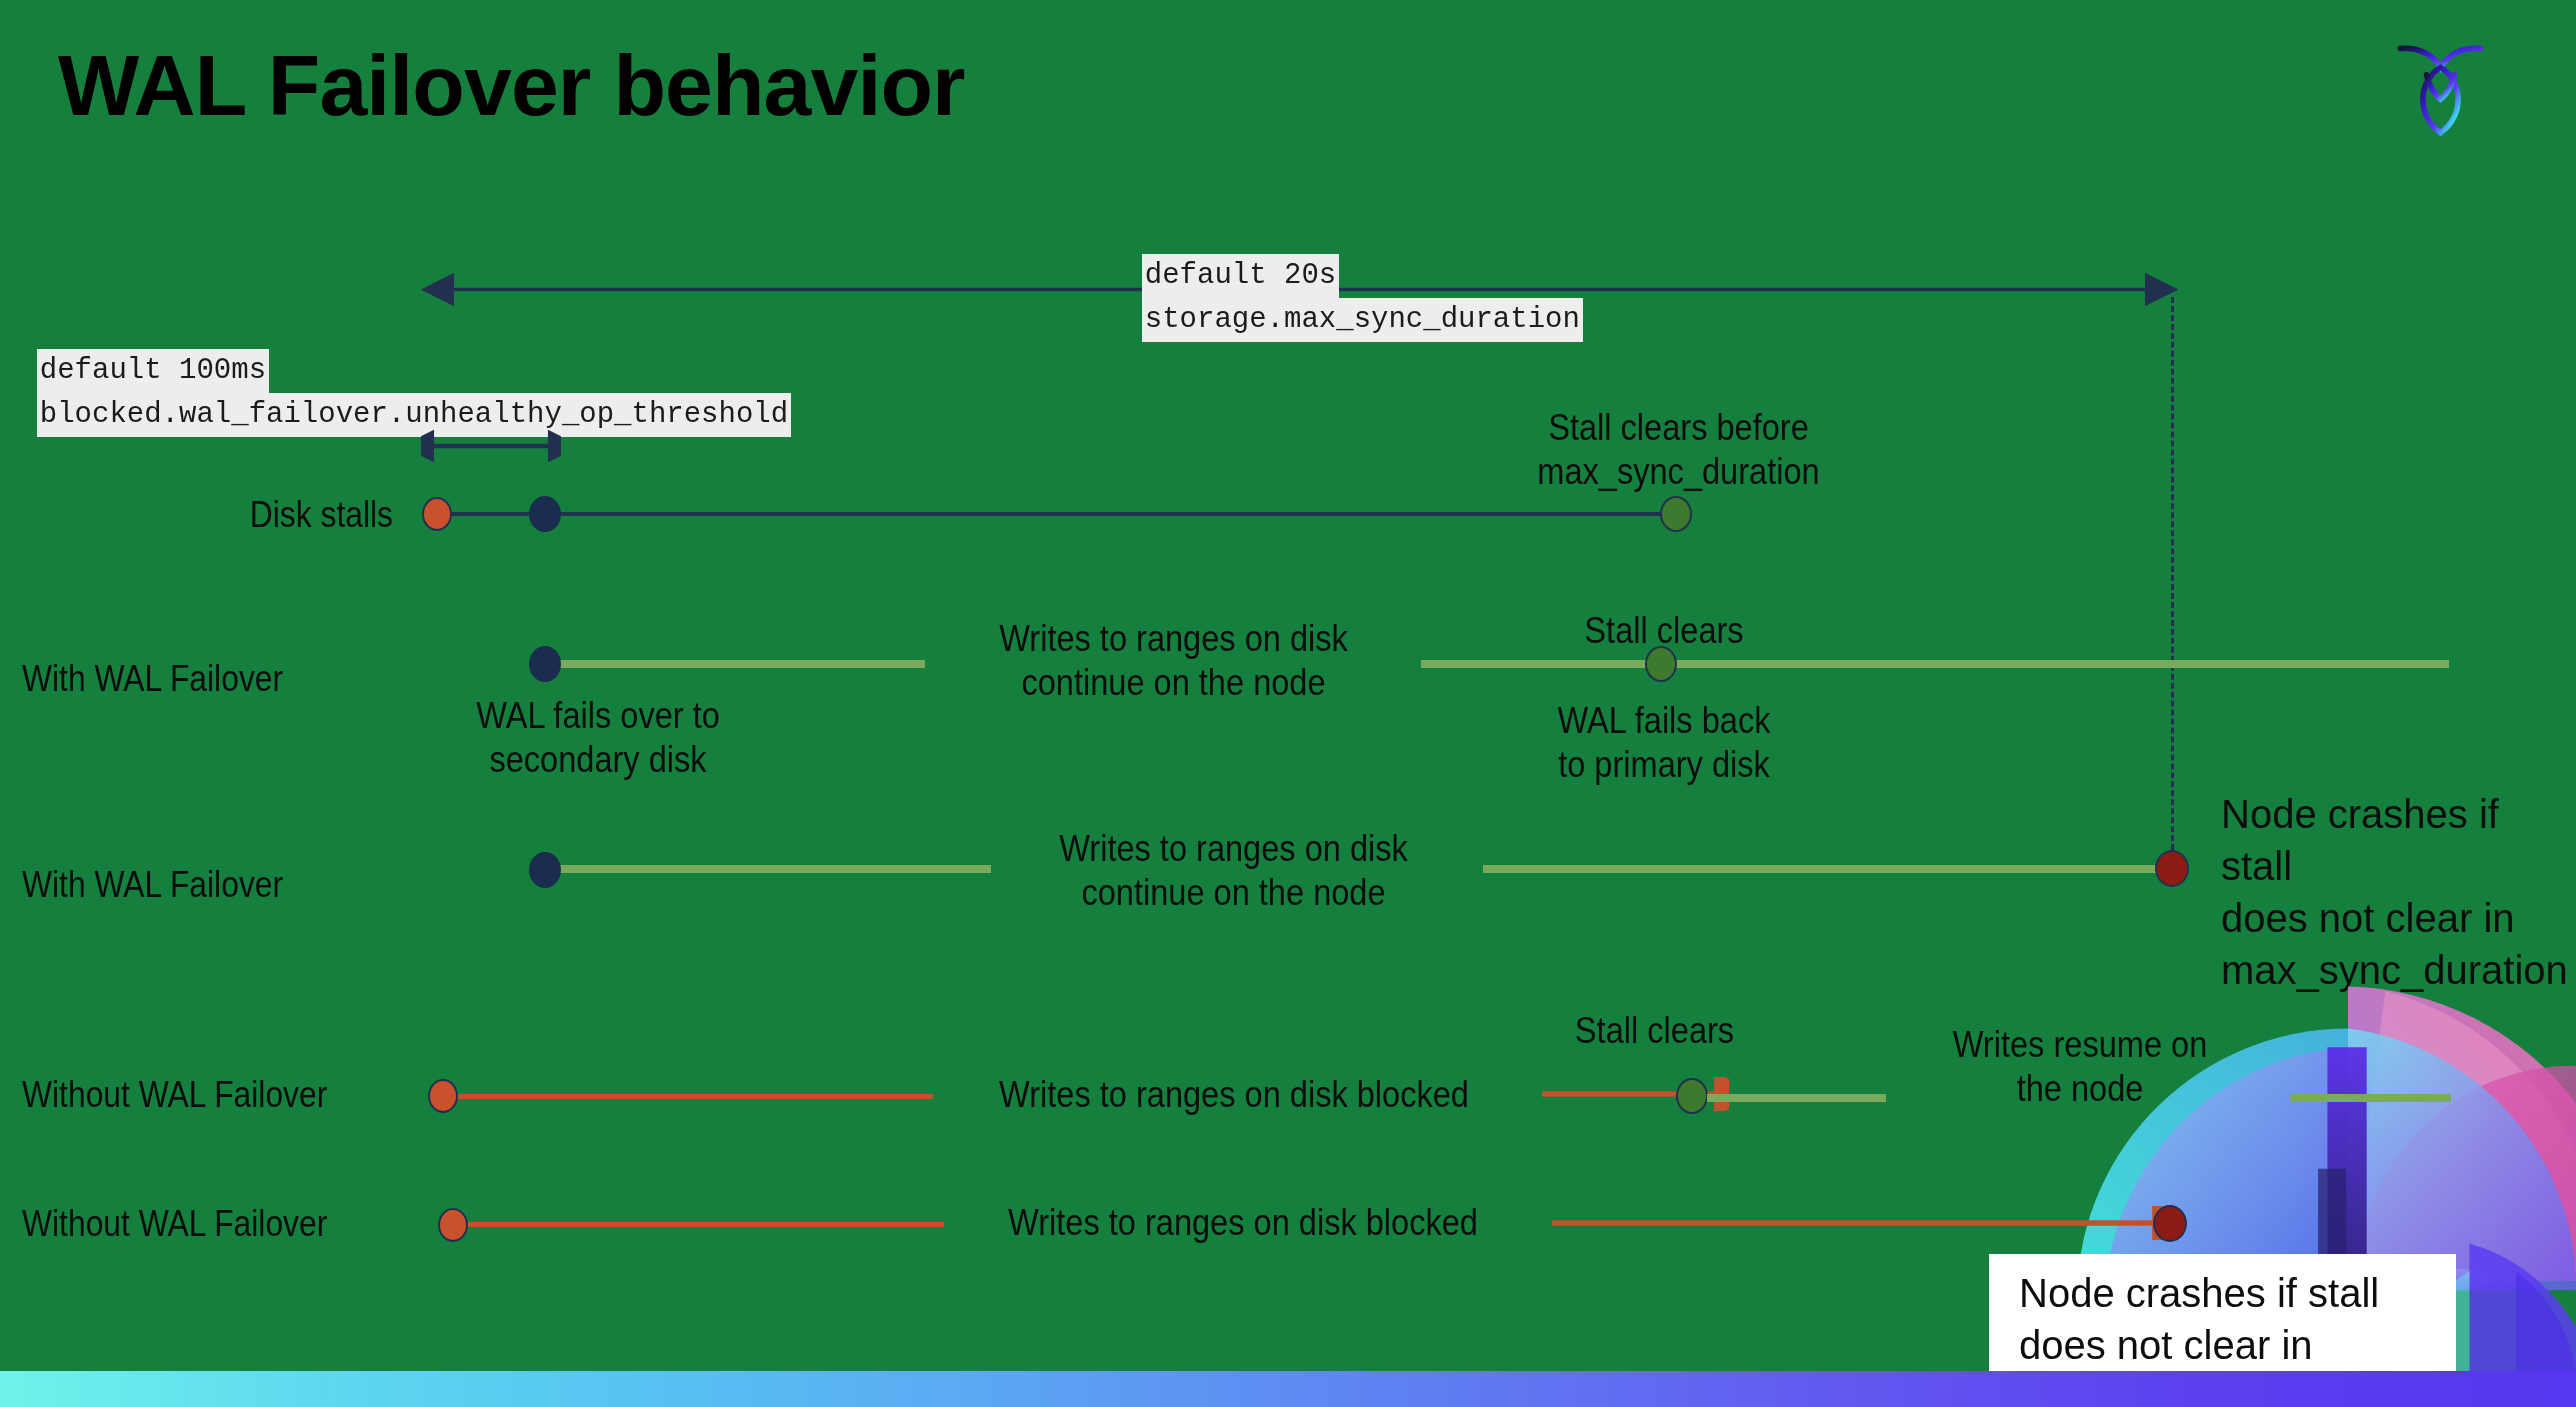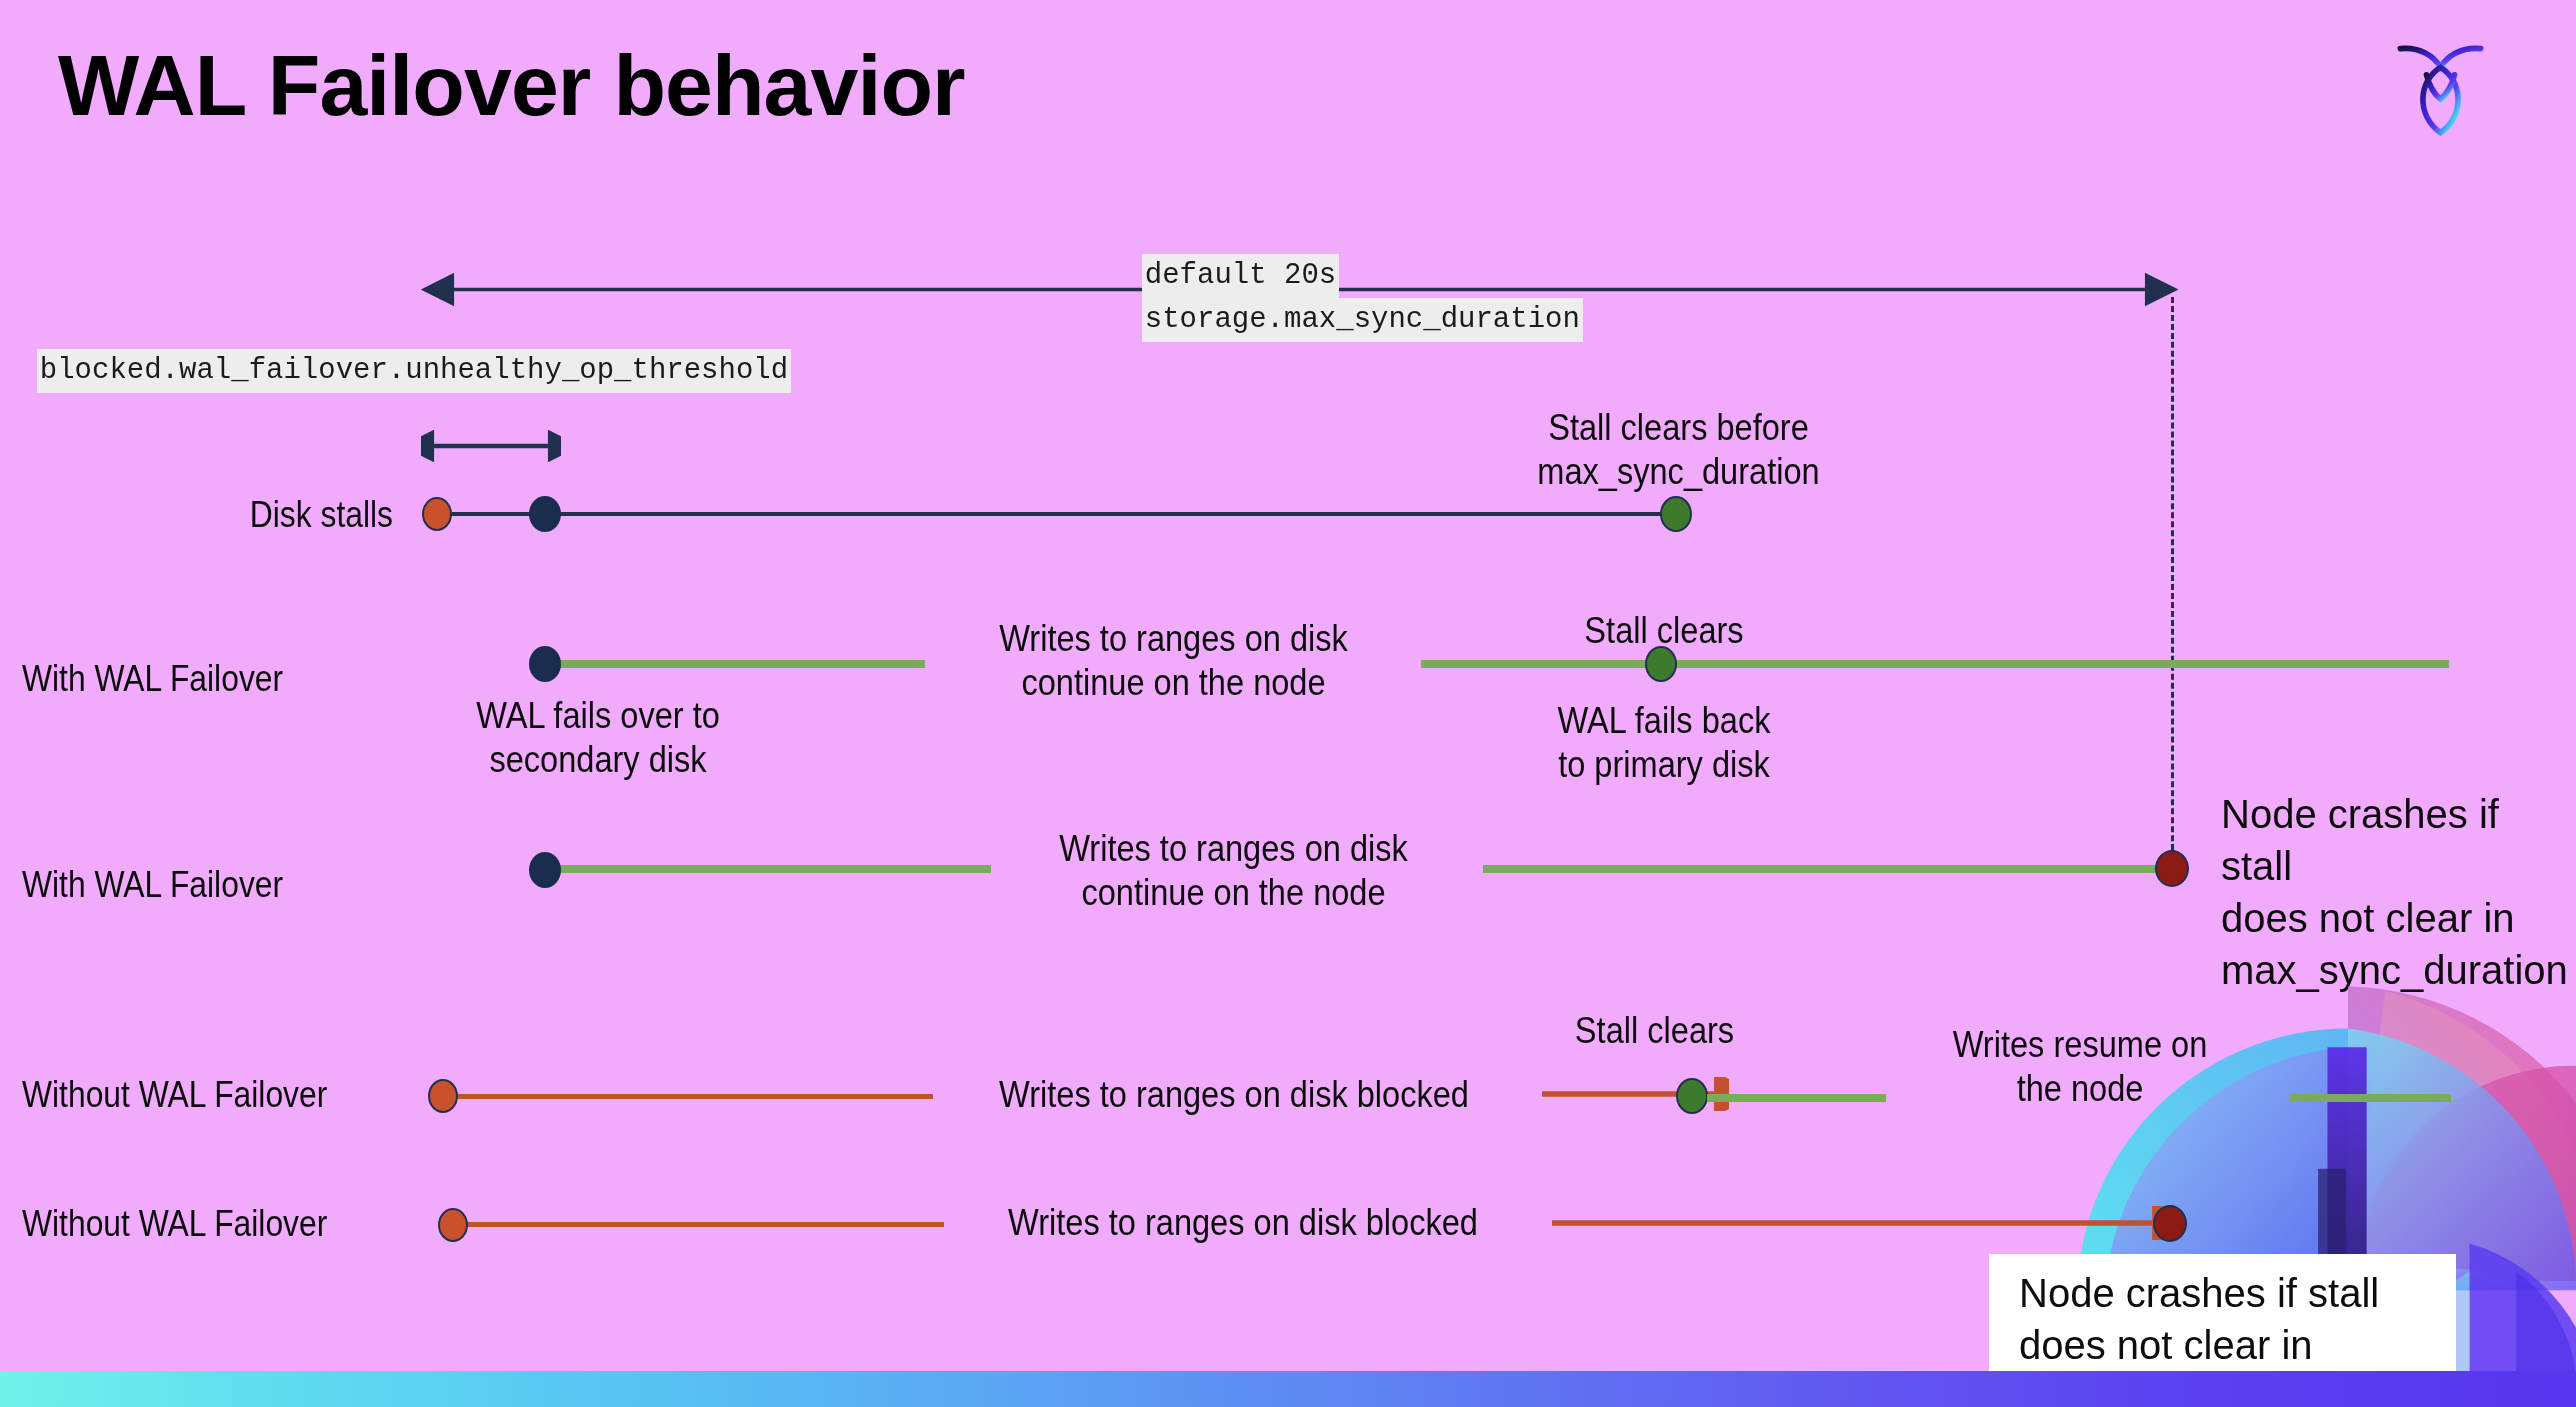--- a/index.html
+++ b/index.html
@@ -7,21 +7,21 @@
     padding: 0;
     background: #ffffff;
   }
   body {
     font-family: "Liberation Sans", sans-serif;
   }
   #slide {
     position: relative;
     width: 2576px;
     height: 1408px;
-    background: #f0abfc;
+    background: #15803d;
     overflow: hidden;
   }
   
   #page-title {
     position: absolute;
     left: 58px;
     top: 36px;
     font-family: "Liberation Sans", sans-serif;
     font-size: 86px;
     font-weight: 700;
@@ -171,20 +171,21 @@
       <line x1="26" y1="20" x2="1854" y2="20" stroke="#22304f" stroke-width="4" marker-start="url(#arrL)" marker-end="url(#arrR)"></line>
     </svg>
   </div>
 
   <div class="code-annot" style="left:1142px; top:254px;">
     <div><span>default 20s</span></div>
     <div><span>storage.max_sync_duration</span></div>
   </div>
 
   <div class="code-annot" style="left:37px; top:349px;">
+    <div><span>default 100ms</span></div>
     <div><span>blocked.wal_failover.unhealthy_op_threshold</span></div>
   </div>
 
   <div style="position:absolute; left:421px; top:430px; width:140px; height:32px;">
     <svg width="140" height="32" viewBox="0 0 150 34" aria-hidden="true">
       <defs>
         <marker id="arrL2" markerWidth="8" markerHeight="8" refX="7" refY="4" orient="auto" markerUnits="strokeWidth">
           <path d="M7,0.5 L7,7.5 L0,4 Z" fill="#22304f"></path>
         </marker>
         <marker id="arrR2" markerWidth="8" markerHeight="8" refX="1" refY="4" orient="auto" markerUnits="strokeWidth">

